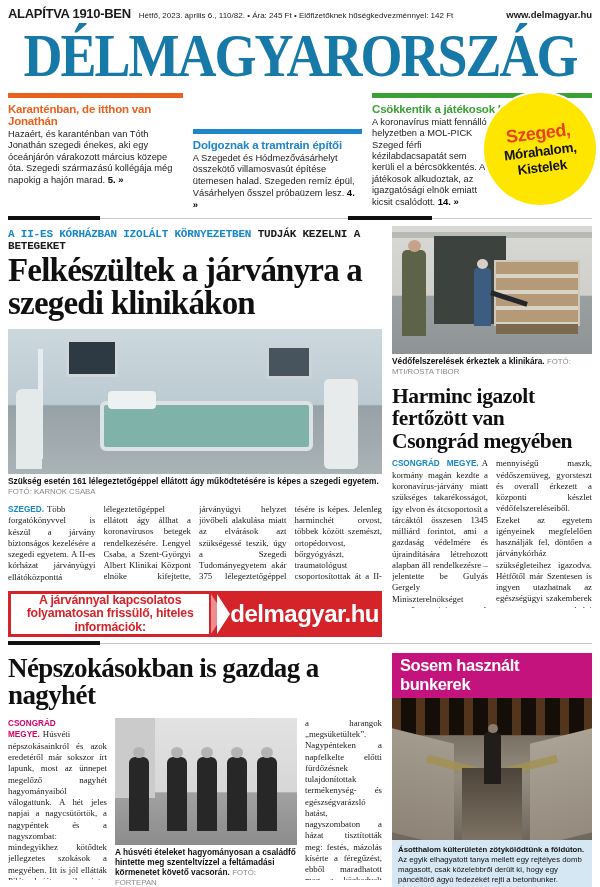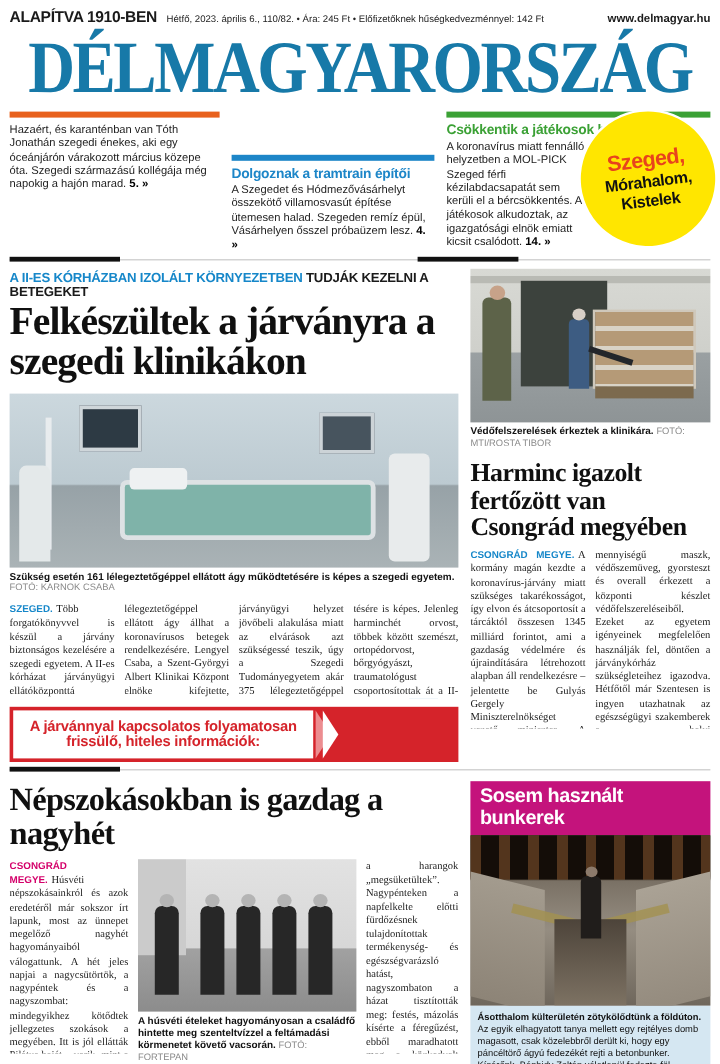--- a/index.html
+++ b/index.html
@@ -36,21 +36,21 @@
   
   .rule{border-top:1px solid #c9c9c9;position:relative;height:3px;margin:6px 0 4px;}
   .rule .blk{position:absolute;top:-3px;left:0;width:92px;height:4px;background:#111;}
   .rule .blk2{position:absolute;top:-3px;left:340px;width:84px;height:4px;background:#111;}
 
   
   .main{display:flex;gap:10px;margin-top:4px;}
   .main-left{width:374px;}
   .main-right{flex:1;}
 
-  .kickerline{font-size:11px;font-weight:800;letter-spacing:-0.2px;margin:2px 0 1px;}
+  .kickerline{font-size:11px;font-weight:800;letter-spacing:-0.2px;margin:2px 0 1px;font-family:Liberation Mono, monospace;}
   .kblue{color:#1687c9;}
   .lead-headline{font-family:Liberation Serif, serif;font-size:33px;font-weight:700;letter-spacing:-0.8px;line-height:1.02;margin:2px 0 8px;color:#101010;}
 
   .photo{position:relative;overflow:hidden;width:100%;}
   .caption{font-size:8.3px;line-height:1.2;margin:3px 0 7px;color:#111;}
   .caption b{font-weight:700;}
   .credit{color:#8a8a8a;font-size:7.8px;}
 
   
   .ph-hospital{height:145px;background:linear-gradient(180deg,#ccd8de 0%,#bccad1 52%,#97a2a7 53%,#aab3b6 100%);}
@@ -129,20 +129,21 @@
     <span class="founded">ALAPÍTVA 1910-BEN</span>
     <span class="dateline">Hétfő, 2023. április 6., 110/82.  •  Ára: 245 Ft  •  Előfizetőknek hűségkedvezménnyel: 142 Ft</span>
     <span class="website">www.delmagyar.hu</span>
   </div>
 
   <div class="masthead">DÉLMAGYARORSZÁG</div>
 
   <div class="teasers">
     <div class="teaser t1">
       <div class="tbar"></div>
+      <h3 class="ttitle">Karanténban, de itthon van Jonathán</h3>
       <p class="ttext"><span>Hazaért, és karanténban van Tóth Jonathán szegedi énekes, aki egy óceánjárón várakozott március közepe óta. Szegedi származású kollégája még napokig a hajón marad.</span> <span class="tpage">5. »</span></p>
     </div>
     <div class="teaser t2">
       <div class="tbar"></div>
       <h3 class="ttitle">Dolgoznak a tramtrain építői</h3>
       <p class="ttext"><span>A Szegedet és Hódmezővásárhelyt összekötő villamosvasút építése ütemesen halad. Szegeden remíz épül, Vásárhelyen ősszel próbaüzem lesz.</span> <span class="tpage">4. »</span></p>
     </div>
     <div class="teaser t3">
       <div class="tbar"></div>
       <h3 class="ttitle">Csökkentik a játékosok bérét</h3>
@@ -185,20 +186,21 @@
         <div class="col"><span class="bkicker">SZEGED.</span><span>Több forgatókönyvvel is készül a járvány biztonságos kezelésére a szegedi egyetem. A II-es kórházat járványügyi ellátóközponttá alakították át, ahol szükség esetén 257</span></div>
         <div class="col"><span>lélegeztetőgéppel ellátott ágy állhat a koronavírusos betegek rendelkezésére. Lengyel Csaba, a Szent-Györgyi Albert Klinikai Központ elnöke kifejtette, amennyiben a</span></div>
         <div class="col"><span>járványügyi helyzet jövőbeli alakulása miatt az elvárások azt szükségessé teszik, úgy a Szegedi Tudományegyetem akár 375 lélegeztetőgéppel felszerelt intenzív ágy működte-</span></div>
         <div class="col"><span>tésére is képes. Jelenleg harminchét orvost, többek között szemészt, ortopédorvost, bőrgyógyászt, traumatológust csoportosítottak át a II-es kórházba.</span> <span class="pageref">3. »</span></div>
       </div>
 
       <div class="redbanner">
         <div class="redbox">A járvánnyal kapcsolatos folyamatosan frissülő, hiteles információk:</div>
         <div class="chev c1"></div>
         <div class="chev c2"></div>
+        <div class="redsite">delmagyar.hu</div>
       </div>
     </div>
 
     <div class="main-right">
       <div class="photo ph-delivery">
         <div class="roofline"></div>
         <div class="door"></div>
         <div class="pallet"></div>
         <div class="base"></div>
         <div class="soldier"></div>

